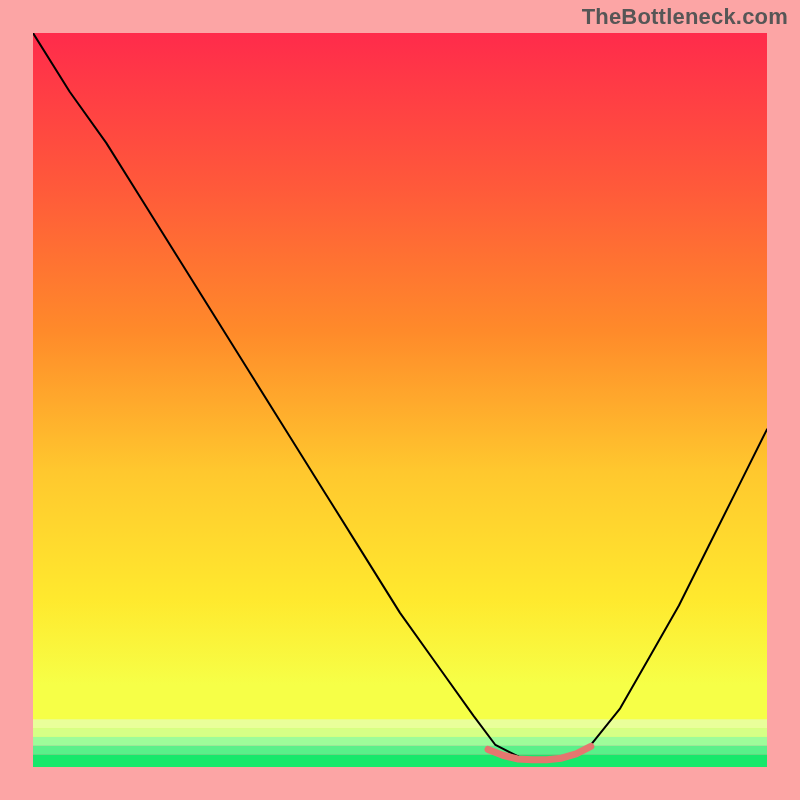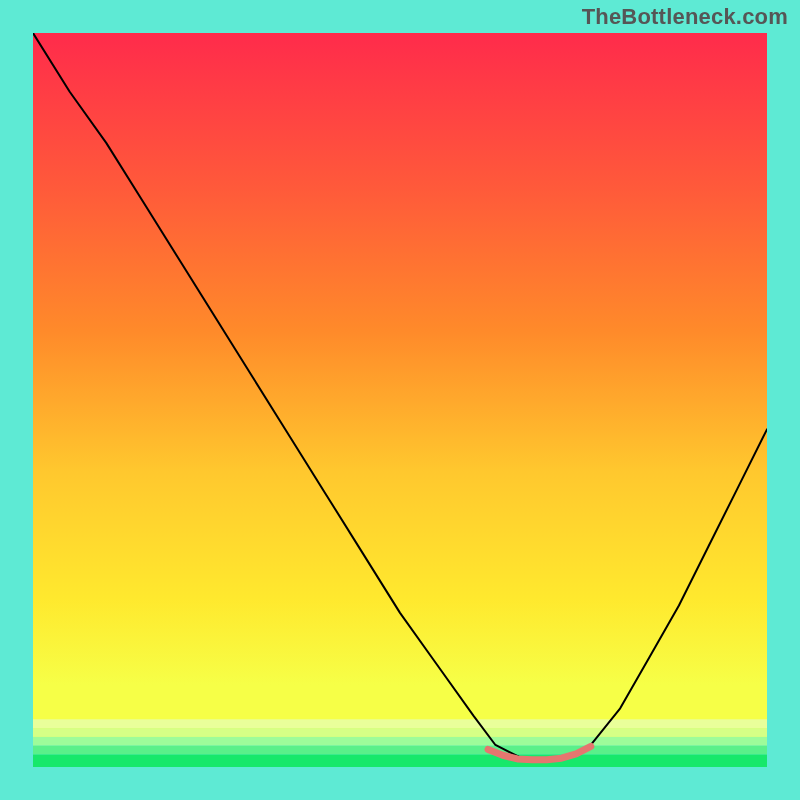--- a/index.html
+++ b/index.html
@@ -1,21 +1,21 @@
 <!DOCTYPE html>
 <html><head>
 <meta charset="utf-8">
 <style>
   * { margin: 0; padding: 0; box-sizing: border-box; }
   html, body { width: 800px; height: 800px; background: #000; overflow: hidden; }
   .frame {
     position: relative;
     width: 800px;
     height: 800px;
-    background: #5eead4;
+    background: #fca5a5;
   }
   .watermark {
     position: absolute;
     top: 4px;
     right: 12px;
     font-family: Arial, Helvetica, sans-serif;
     font-size: 22px;
     font-weight: 600;
     color: #565656;
     letter-spacing: 0.2px;

